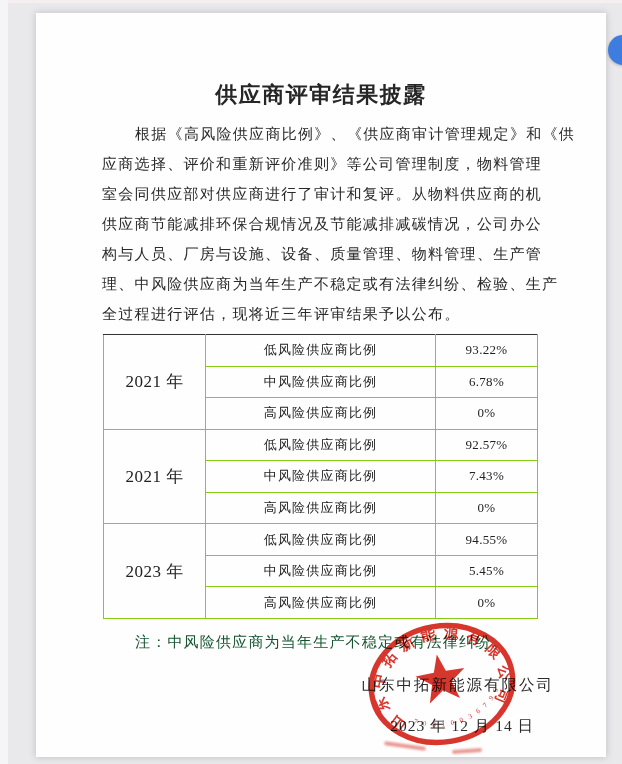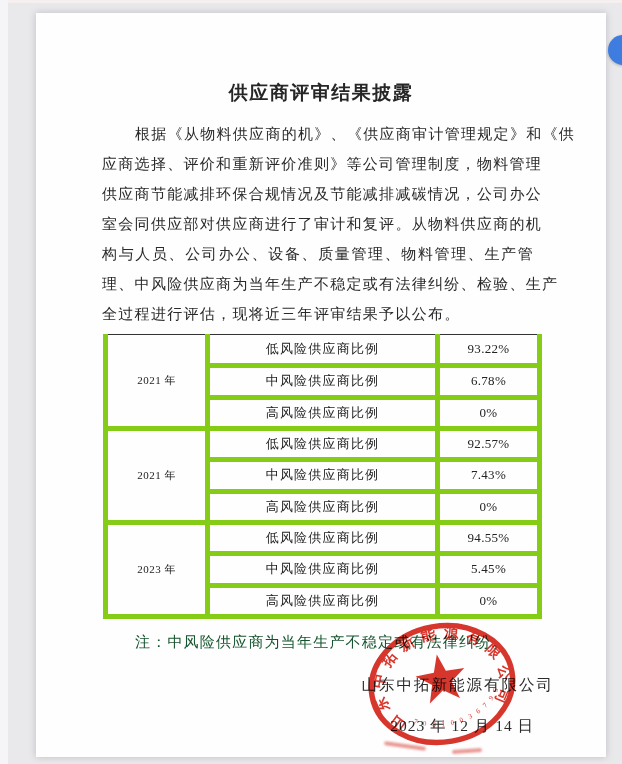--- a/index.html
+++ b/index.html
@@ -7,38 +7,38 @@
   body { font-family:"Liberation Serif", serif; background:#e9e9ec; overflow:hidden; }
   .canvas { position:relative; width:622px; height:764px; background:#e9e9ec; overflow:hidden; }
   .top-band { position:absolute; left:0; top:0; width:622px; height:3px; background:#f6efef; }
   .left-strip { position:absolute; left:0; top:0; width:8px; height:764px; background:#f5f5f7; }
   .page {
     position:absolute; left:36px; top:13px; width:570px; height:744px;
     background:#fefefe; box-shadow:0 0 7px rgba(80,80,90,0.28);
   }
   .doc-title {
     position:absolute; top:67px; left:0; width:100%;
-    text-align:center; font-size:19px; font-weight:bold; color:#262626; letter-spacing:1.5px;
+    text-align:center; font-size:22px; font-weight:bold; color:#262626; letter-spacing:1.5px;
   }
   .para { position:absolute; top:106px; left:66px; width:432px; color:#2a2a2a; }
   .para-line {
     font-size:15px; letter-spacing:1.3px; line-height:30px; height:30px;
     text-align:justify; text-align-last:justify; white-space:nowrap;
   }
   .para-line.first { text-indent:33px; }
   .para-line.last { text-align-last:left;font-family:Liberation Serif, serif; }
   table.review {
     position:absolute; top:321px; left:67px; width:434px; height:285px;
     border-collapse:collapse; table-layout:fixed; color:#222;
   }
   table.review td {
-    border:5px solid #84cc16; text-align:center; vertical-align:middle;
+    border:1px solid #84cc16; text-align:center; vertical-align:middle;
     font-size:13px; letter-spacing:1.2px; height:31px;
   }
-  table.review td.year { width:102px; font-size:11px; letter-spacing:0.5px; }
+  table.review td.year { width:102px; font-size:17px; letter-spacing:0.5px; }
   table.review td.lbl  { width:230px; }
   table.review td.val  { width:102px; font-size:13px; letter-spacing:0.3px; }
   tr.group-top td { border-top:1.5px solid #333; }
   table.review { border:1.5px solid #333; }
   .note {
     position:absolute; top:620px; left:99px; font-size:15px; color:#14532d;
     letter-spacing:1.2px; white-space:nowrap;
   }
   .company-line {
     position:absolute; top:662px; right:52px; font-size:15.5px; color:#2a2a2a; letter-spacing:2px;
@@ -66,25 +66,25 @@
 
 <div class="canvas">
   <div class="top-band"></div>
   <div class="left-strip"></div>
 
   <div class="page">
 
     <div class="doc-title">供应商评审结果披露</div>
 
     <div class="para">
-      <div class="para-line first">根据《从物料供应商的机》、《供应商审计管理规定》和《供</div>
+      <div class="para-line first">根据《高风险供应商比例》、《供应商审计管理规定》和《供</div>
       <div class="para-line">应商选择、评价和重新评价准则》等公司管理制度，物料管理</div>
+      <div class="para-line">室会同供应部对供应商进行了审计和复评。从物料供应商的机</div>
       <div class="para-line">供应商节能减排环保合规情况及节能减排减碳情况，公司办公</div>
-      <div class="para-line">室会同供应部对供应商进行了审计和复评。从物料供应商的机</div>
-      <div class="para-line">构与人员、公司办公、设备、质量管理、物料管理、生产管</div>
+      <div class="para-line">构与人员、厂房与设施、设备、质量管理、物料管理、生产管</div>
       <div class="para-line">理、中风险供应商为当年生产不稳定或有法律纠纷、检验、生产</div>
       <div class="para-line last">全过程进行评估，现将近三年评审结果予以公布。</div>
     </div>
 
     <table class="review">
       <tbody>
         <tr class="group-top">
           <td class="year" rowspan="3">2021 年</td>
           <td class="lbl">低风险供应商比例</td>
           <td class="val">93.22%</td>

